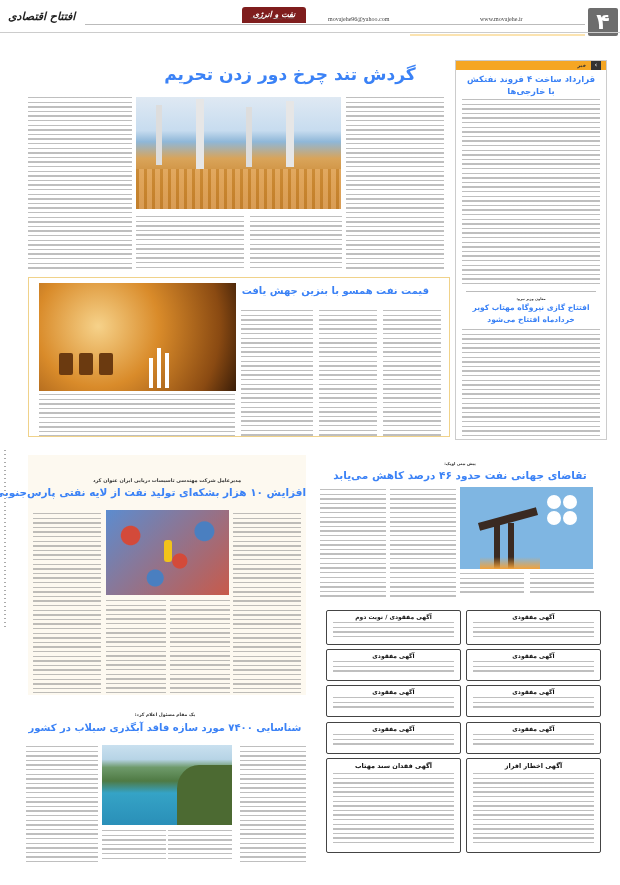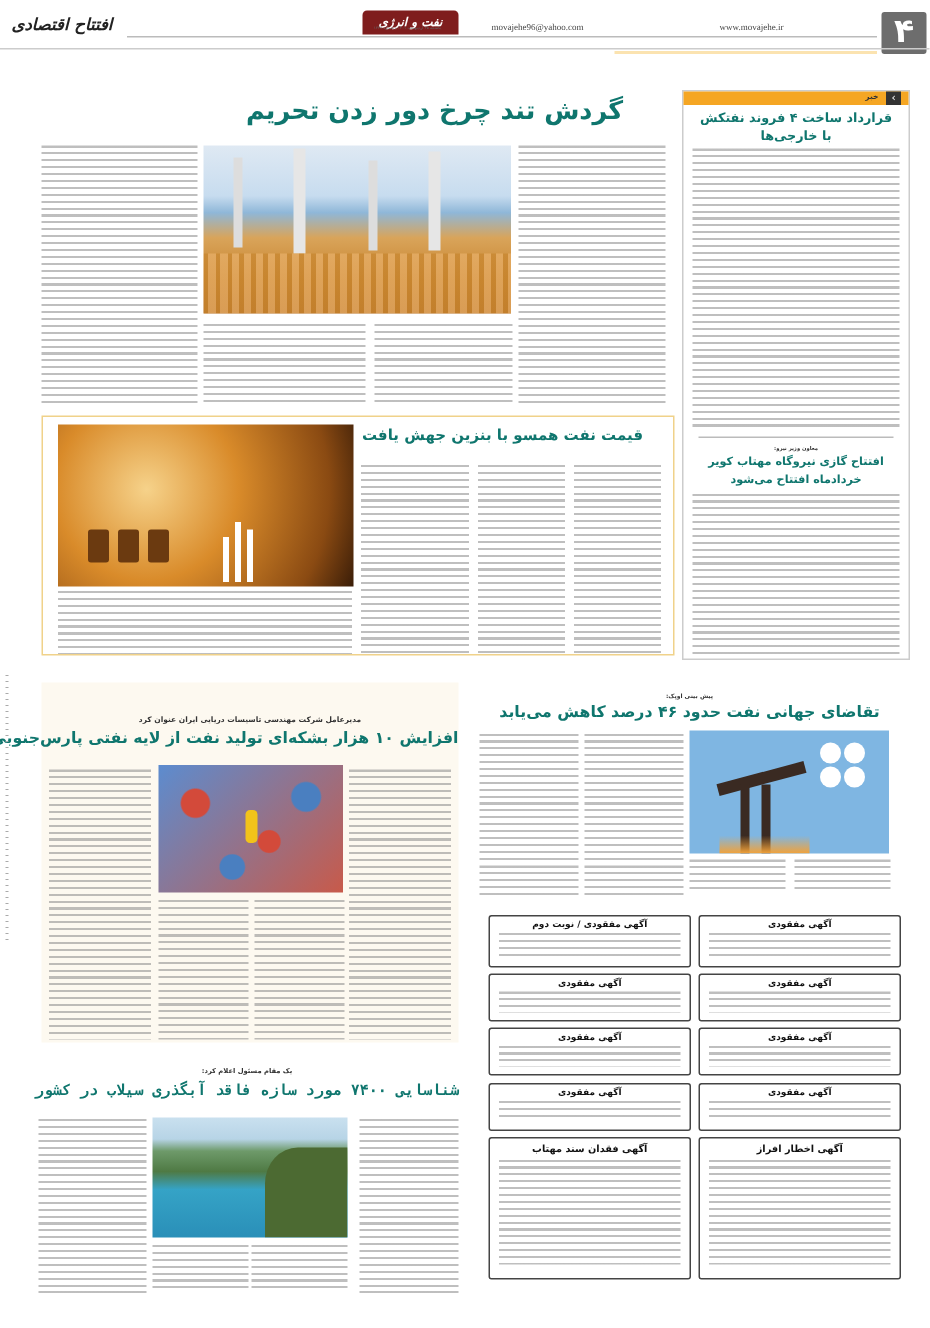--- a/index.html
+++ b/index.html
@@ -1,19 +1,19 @@
 <!DOCTYPE html>
 <html><head>
 <meta charset="utf-8">
 <style>
   * { box-sizing: border-box; margin: 0; padding: 0; }
   body { width: 620px; height: 885px; background: #fff; font-family: "DejaVu Sans", sans-serif; position: relative; overflow: hidden; direction: rtl; }
   .abs { position: absolute; }
   .lines { background: repeating-linear-gradient(to bottom, #8a8a8a 0 1.4px, transparent 1.4px 4.6px); opacity: .55; }
-  .ttl { font-family: "DejaVu Sans", sans-serif; font-weight: bold; color: #0f766e; text-align: center; white-space: nowrap; }
+  .ttl { font-family: "DejaVu Sans", sans-serif; font-weight: bold; color: #3b82f6; text-align: center; white-space: nowrap; }
   .sub { font-size: 5px; font-weight: bold; color: #333; text-align: center; }
   .rule { border-top: 1px solid #bbb; }
   .ad { border: 1.5px solid #444; border-radius: 2px; background: #fff; }
   .ad-title { font-weight: bold; font-size: 8.5px; color: #111; text-align: center; padding-top: 4px; }
 </style>
 </head>
 <body>
 
 <div class="abs" style="left:0;top:0;width:620px;height:50px;">
   <div class="abs" style="right:2px;top:8px;width:30px;height:28px;background:#6d6d6d;border-radius:2px;color:#fff;font-size:22px;font-weight:bold;text-align:center;line-height:28px;">
@@ -166,21 +166,21 @@
   </div>
 </div>
 <div class="abs" style="left:466px;top:758px;width:135px;height:95px;">
   <div class="ad" style="width:100%;height:100%;">
     <div class="ad-title" style="font-size:6.5px;padding-top:3px;">آگهی اخطار افراز</div>
     <div class="lines" style="margin:3px 6px;height:70px;"></div>
   </div>
 </div>
 
 <div class="abs sub" style="left:20px;top:712px;width:290px;font-size:4.5px;">یک مقام مسئول اعلام کرد:</div>
-<div class="abs ttl" style="left:20px;top:722px;width:290px;font-size:10px;font-family:Liberation Mono, monospace;">شناسایی ۷۴۰۰ مورد سازه فاقد آبگذری سیلاب در کشور</div>
+<div class="abs ttl" style="left:20px;top:722px;width:290px;font-size:10px;">شناسایی ۷۴۰۰ مورد سازه فاقد آبگذری سیلاب در کشور</div>
 <div class="abs" style="left:102px;top:745px;width:130px;height:80px;background:linear-gradient(to bottom,#c9e0ef 0%,#b7d4e6 18%,#6e9a6a 28%,#4f7a44 45%,#35a3c6 60%,#2a8fb8 100%);overflow:hidden;">
   <div class="abs" style="right:0;top:20px;width:55px;height:60px;background:#4c6a32;border-radius:40% 0 0 0;"></div>
 </div>
 <div class="abs lines" style="left:240px;top:746px;width:66px;height:116px;"></div>
 <div class="abs lines" style="left:26px;top:746px;width:72px;height:116px;"></div>
 <div class="abs lines" style="left:168px;top:830px;width:64px;height:32px;"></div>
 <div class="abs lines" style="left:102px;top:830px;width:64px;height:32px;"></div>
 
 <div class="abs" style="left:4px;top:450px;width:2px;height:180px;background:repeating-linear-gradient(to bottom,#aaa 0 1px,transparent 1px 4px);"></div>
 

